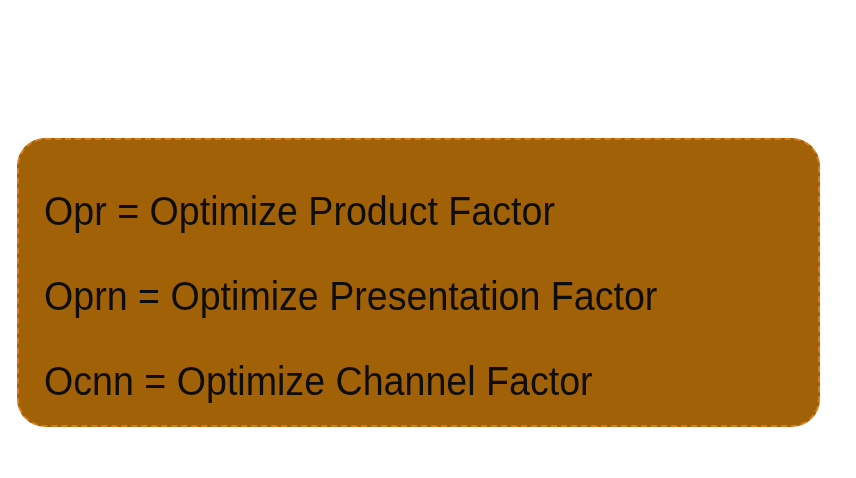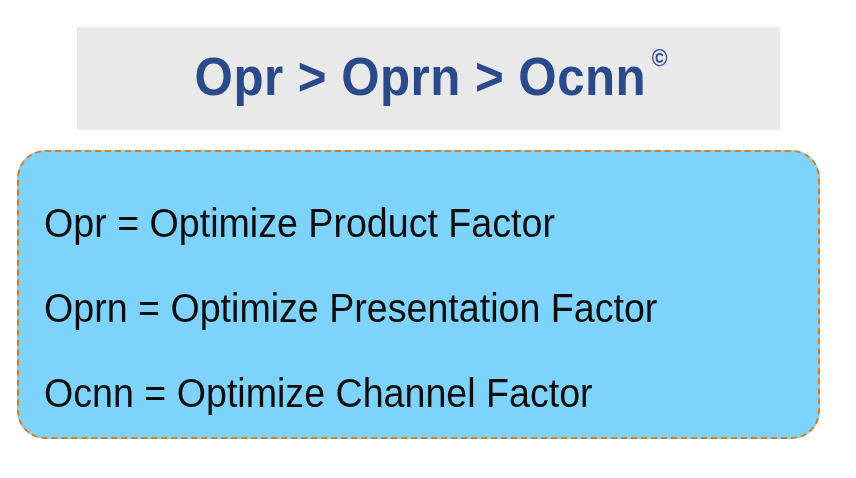--- a/index.html
+++ b/index.html
@@ -59,27 +59,27 @@
     top: -10px;
     left: 6px;
     line-height: 0;
     color: #2a4a8c;
   }
 
   
   #definitions-box {
     position: absolute;
     left: 17px;
-    top: 150px;
+    top: 138px;
     width: 803px;
     height: 289px;
     box-sizing: border-box;
     border: 2px dashed #dd7b1c;
     border-radius: 28px;
-    background: #7dd3fc;
+    background: #a16207;
     padding: 26px 0 0 25px;
   }
 
   .definition-line {
     font-family: "Liberation Sans Narrow", "Liberation Sans", "DejaVu Sans", sans-serif;
     font-size: 40px;
     line-height: 1;
     color: #0d0d0d;
     white-space: nowrap;
     height: 85px;
@@ -90,25 +90,20 @@
     letter-spacing: 0px;
   }
 
   .definition-line:nth-child(1) { margin-top: 2px; }
 </style>
 </head>
 <body>
 
 <div id="slide">
 
-  <div id="title-banner">
-    <div id="title-text">
-      <span>Opr &gt; Oprn &gt; Ocnn</span><span id="title-copyright">©</span>
-    </div>
-  </div>
 
   <div id="definitions-box">
     <div class="definition-line">Opr = Optimize Product Factor</div>
     <div class="definition-line">Oprn = Optimize Presentation Factor</div>
     <div class="definition-line">Ocnn = Optimize Channel Factor</div>
   </div>
 
 </div>
 
 </body></html>

